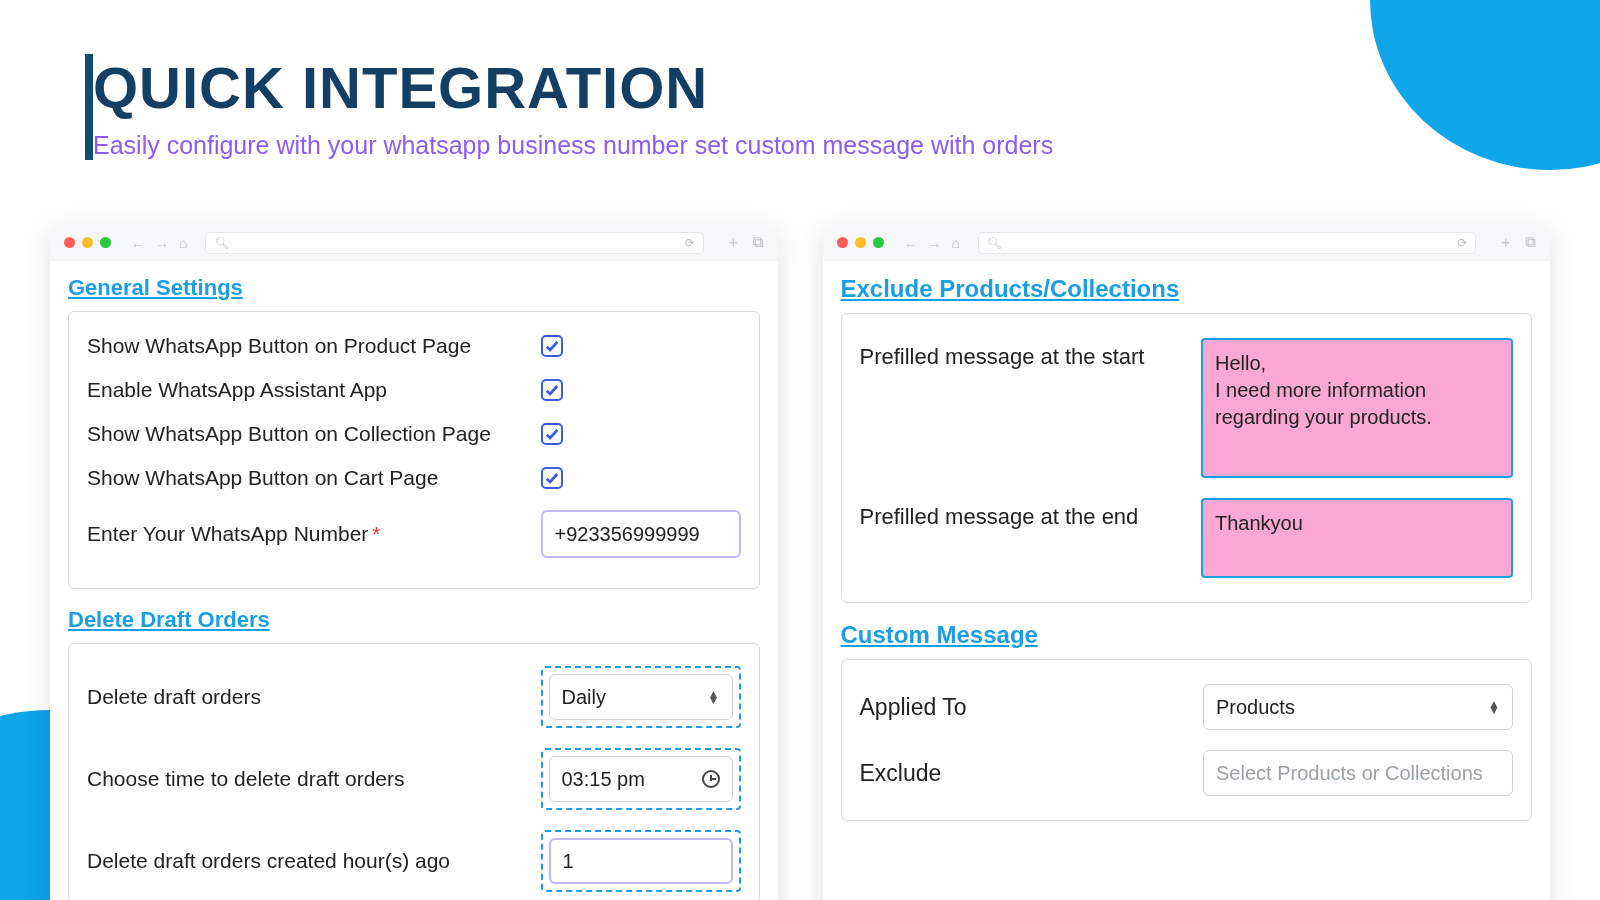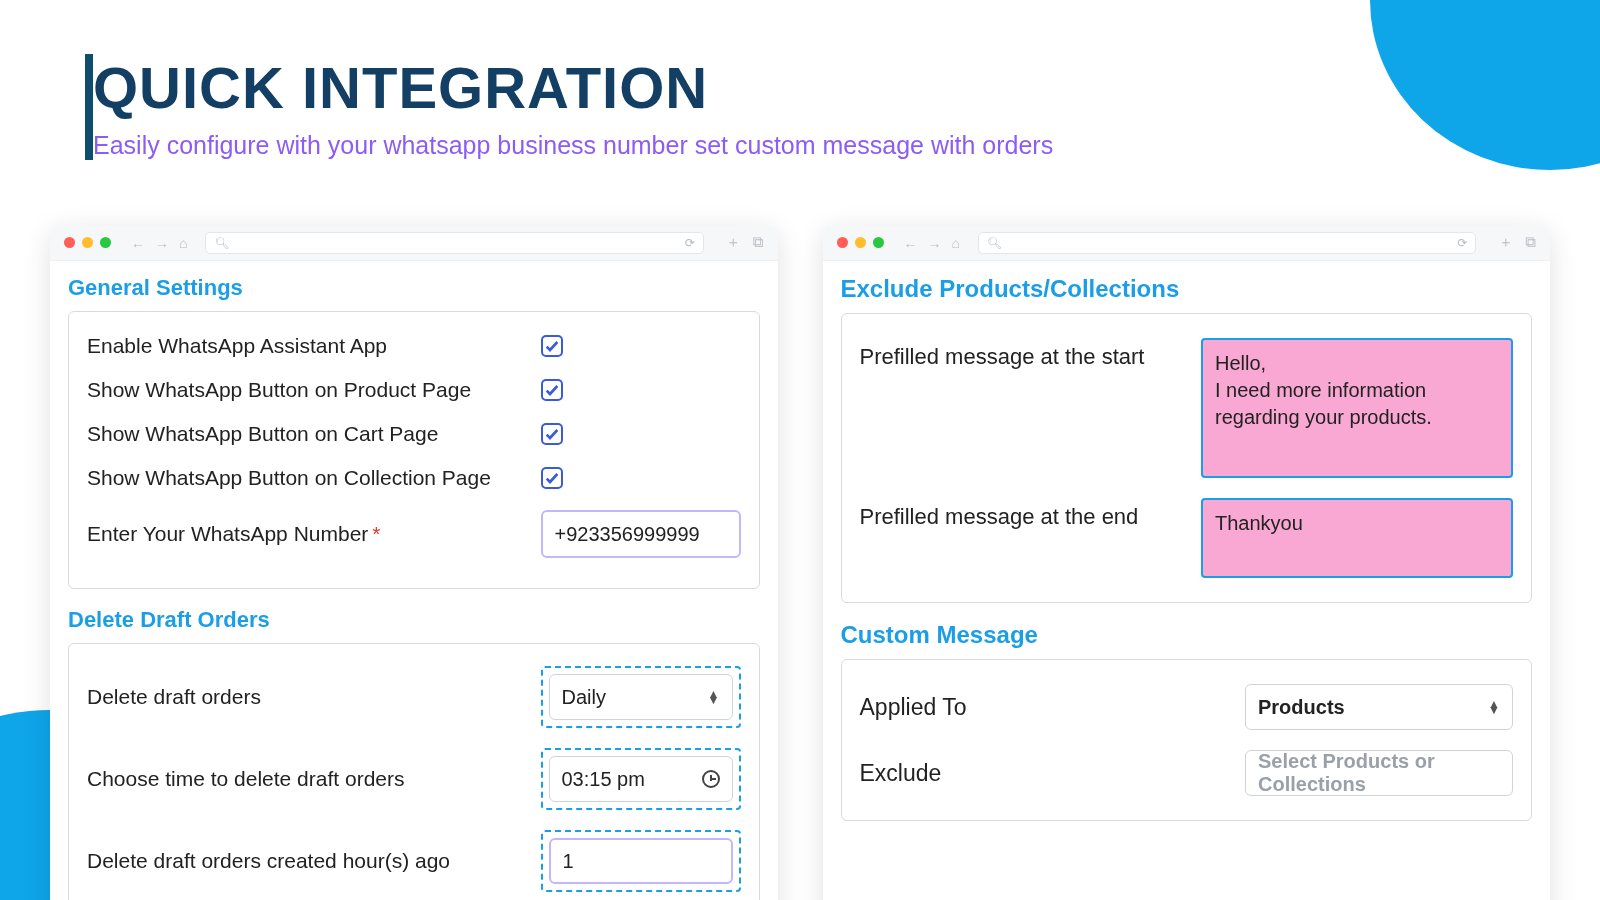--- a/index.html
+++ b/index.html
@@ -97,20 +97,21 @@
   .body {
     padding: 14px 18px 26px 18px;
     background: #fff;
   }
 
   .section-title {
     color: #1a9ee6;
     font-size: 22px;
     font-weight: 600;
     margin-bottom: 10px;
+    text-decoration: underline;
   }
 
   .card {
     border: 1px solid #d7dbe0;
     border-radius: 6px;
     padding: 12px 0 20px 0;
     margin-bottom: 18px;
   }
 
   .row {
@@ -204,21 +205,21 @@
   .ta.tall { height: 140px; }
   .ta.short { height: 80px; }
 
   .row3 {
     display: flex;
     align-items: center;
     padding: 10px 18px;
     gap: 4px;
   }
   .row3 .lbl { font-size: 23px; color: #222; flex: 1; }
-  .sel2-wrap { width: 268px; font-weight: bold; }
+  .sel2-wrap { width: 310px; }
 
   svg.check { width: 16px; height: 16px; }
 </style>
 </head>
 <body>
 
 <div class="blob-tr"></div>
 <div class="blob-bl"></div>
 
 <div class="hero">
@@ -247,61 +248,61 @@
       <div class="right-ico">
         <span>＋</span>
         <span>⧉</span>
       </div>
     </div>
 
     <div class="body">
       <div class="section-title">General Settings</div>
 
       <div class="card">
+        <div class="row">
+          <div class="lbl">Show WhatsApp Button on Product Page</div>
+          <div class="ck-wrap">
+              <div class="ck">
+                <svg class="check" viewBox="0 0 24 24" fill="none" stroke="currentColor" stroke-width="4">
+                  <polyline points="4 13 9 18 20 6"></polyline>
+                </svg>
+              </div>
+            </div>
+        </div>
         <div class="row">
           <div class="lbl">Enable WhatsApp Assistant App</div>
           <div class="ck-wrap">
               <div class="ck">
                 <svg class="check" viewBox="0 0 24 24" fill="none" stroke="currentColor" stroke-width="4">
                   <polyline points="4 13 9 18 20 6"></polyline>
                 </svg>
               </div>
             </div>
         </div>
         <div class="row">
-          <div class="lbl">Show WhatsApp Button on Product Page</div>
+          <div class="lbl">Show WhatsApp Button on Collection Page</div>
           <div class="ck-wrap">
               <div class="ck">
                 <svg class="check" viewBox="0 0 24 24" fill="none" stroke="currentColor" stroke-width="4">
                   <polyline points="4 13 9 18 20 6"></polyline>
                 </svg>
               </div>
             </div>
         </div>
         <div class="row">
           <div class="lbl">Show WhatsApp Button on Cart Page</div>
           <div class="ck-wrap">
               <div class="ck">
                 <svg class="check" viewBox="0 0 24 24" fill="none" stroke="currentColor" stroke-width="4">
                   <polyline points="4 13 9 18 20 6"></polyline>
                 </svg>
               </div>
             </div>
         </div>
         <div class="row">
-          <div class="lbl">Show WhatsApp Button on Collection Page</div>
-          <div class="ck-wrap">
-              <div class="ck">
-                <svg class="check" viewBox="0 0 24 24" fill="none" stroke="currentColor" stroke-width="4">
-                  <polyline points="4 13 9 18 20 6"></polyline>
-                </svg>
-              </div>
-            </div>
-        </div>
-        <div class="row">
           <div class="lbl"><span>Enter Your WhatsApp Number</span><span class="req">*</span></div>
           <div class="input-wrap"><input class="text-in" value="+923356999999" style=""></div>
         </div>
       </div>
 
       <div class="section-title">Delete Draft Orders</div>
 
       <div class="card">
         <div class="row">
           <div class="lbl">Delete draft orders</div>

